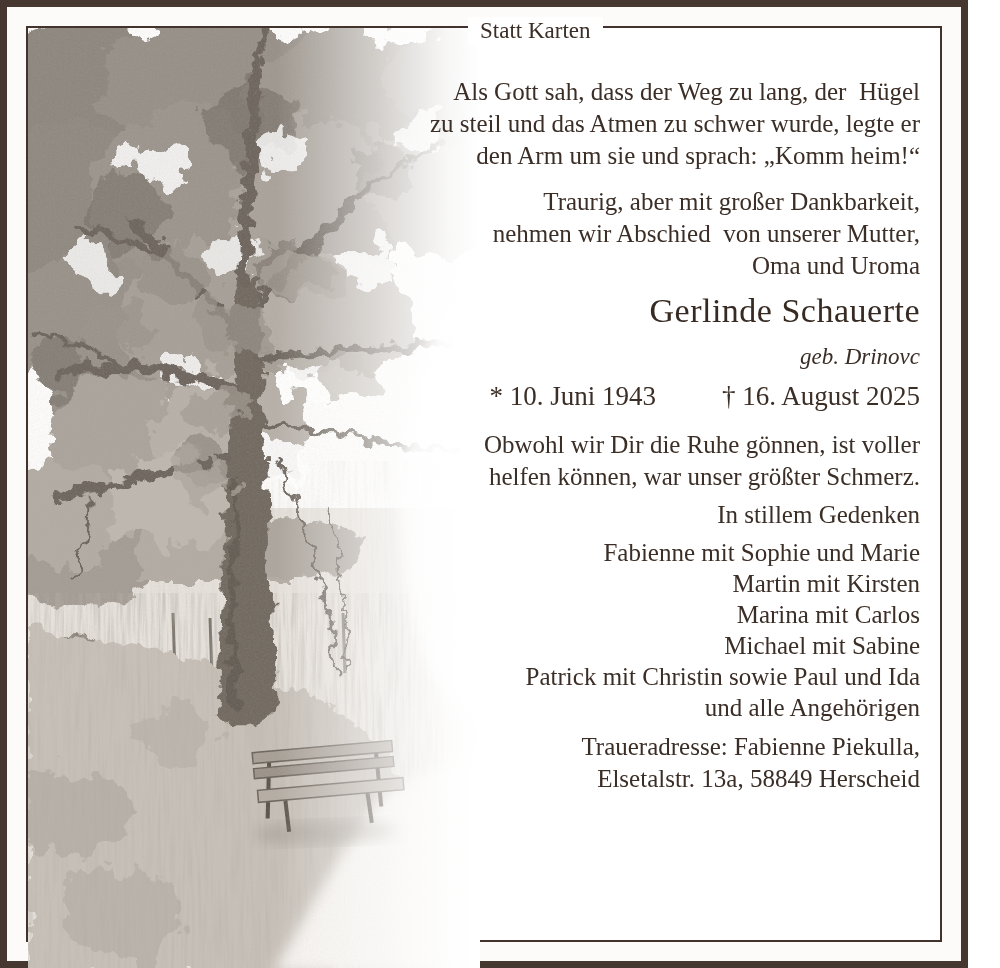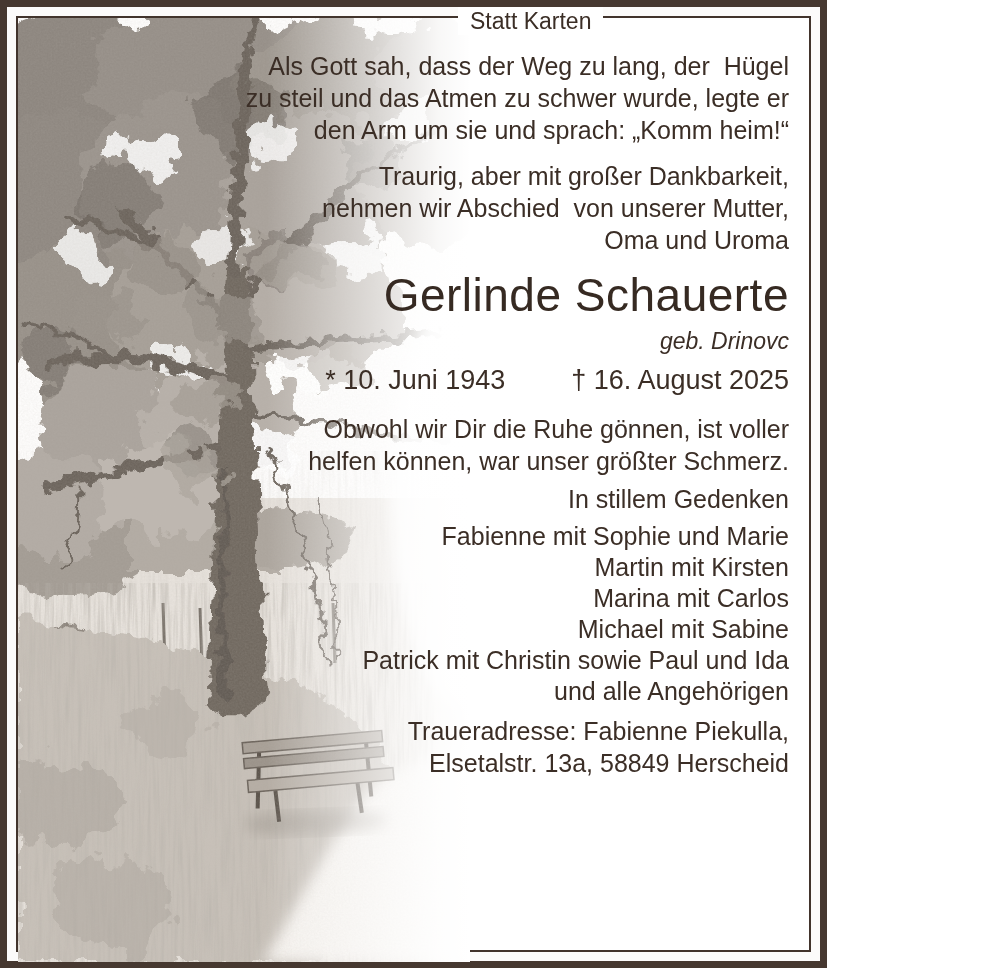--- a/index.html
+++ b/index.html
@@ -1,23 +1,23 @@
 <!DOCTYPE html>
 <html><head>
 <meta charset="utf-8">
 <style>
   * { margin:0; padding:0; box-sizing:border-box; }
   html,body { background:#ffffff; }
   .page {
     position:relative;
-    width:827px; height:968px;
+    width:968px; height:968px;
     background:#fcfbfa;
     border:7px solid #463830;
-    padding:9px;
-    font-family:Liberation Sans, sans-serif;
+    padding:19px;
+    font-family:Liberation Serif, serif;
     color:#3b2e26;
   }
   .inner {
     position:relative;
     width:100%; height:100%;
     border:2px solid #42342c;
     background:#ffffff;
     overflow:visible;
   }
   .photo {
@@ -40,25 +40,25 @@
   .col {
     position:absolute;
     top:0; right:20px;
     width:600px;
     text-align:right;
     z-index:2;
     font-size:25px;
     line-height:32px;
   }
   .line { white-space:pre-wrap; }
-  .quote   { margin-top:32px; }
+  .quote   { margin-top:48px; }
   .intro   { margin-top:14px; }
   .deceased-name {
-    margin-top:12px;
-    font-size:46px;
+    margin-top:2px;
+    font-size:34px;
     line-height:54px;
     color:#362a22;
     letter-spacing:0.5px;
   }
   .maiden  { margin-top:5px; font-style:italic; font-size:23px; line-height:28px; }
   .dates   { margin-top:8px; font-size:27px; line-height:34px; }
   .dates .death { margin-left:66px; }
   .poem    { margin-top:16px; }
   .gedenken{ margin-top:6px; }
   .mourners{ margin-top:6px; line-height:31px; }

